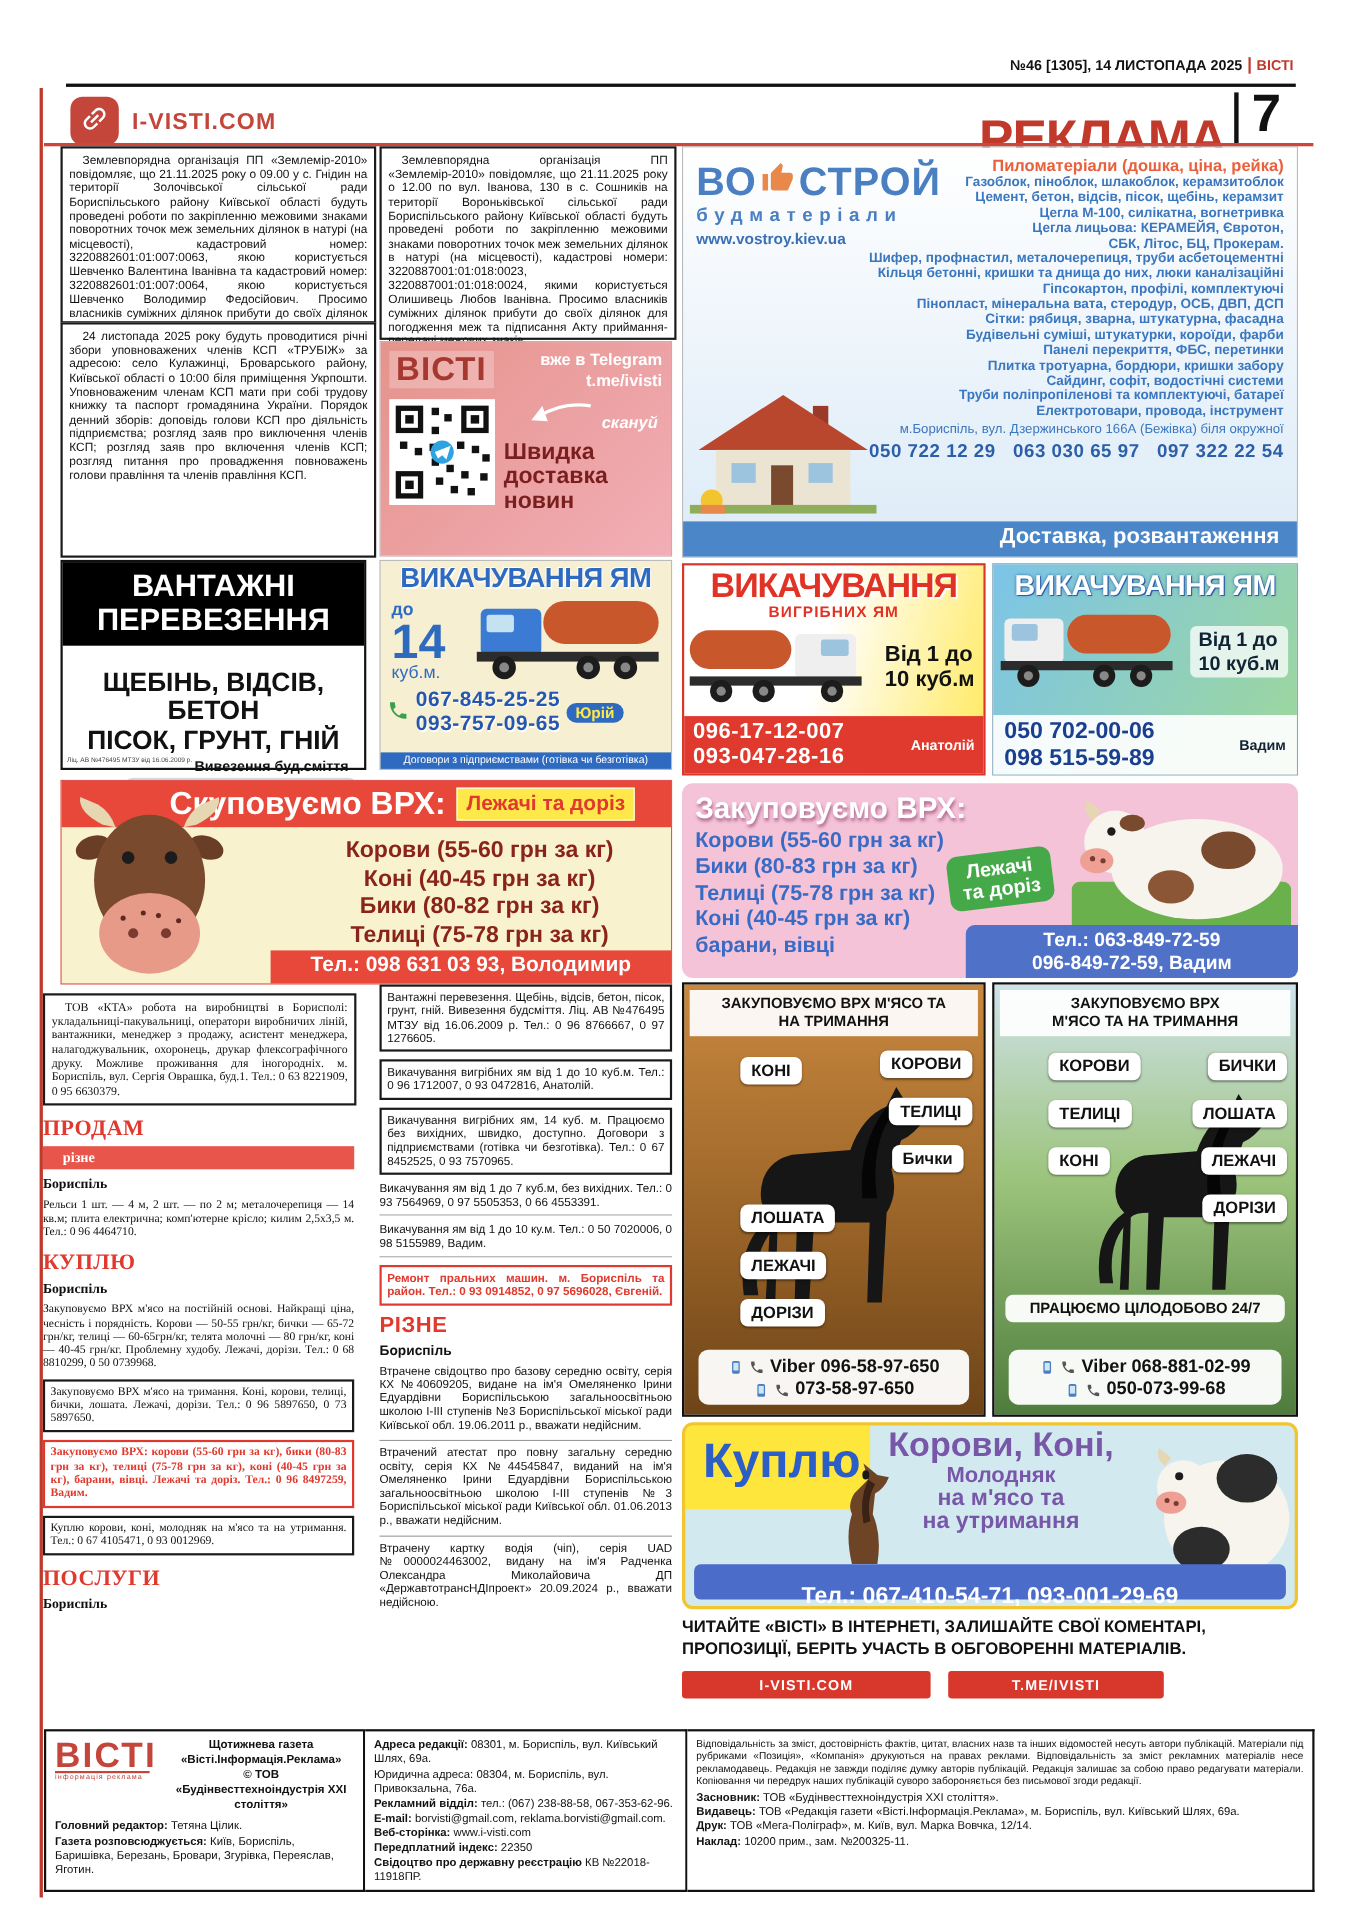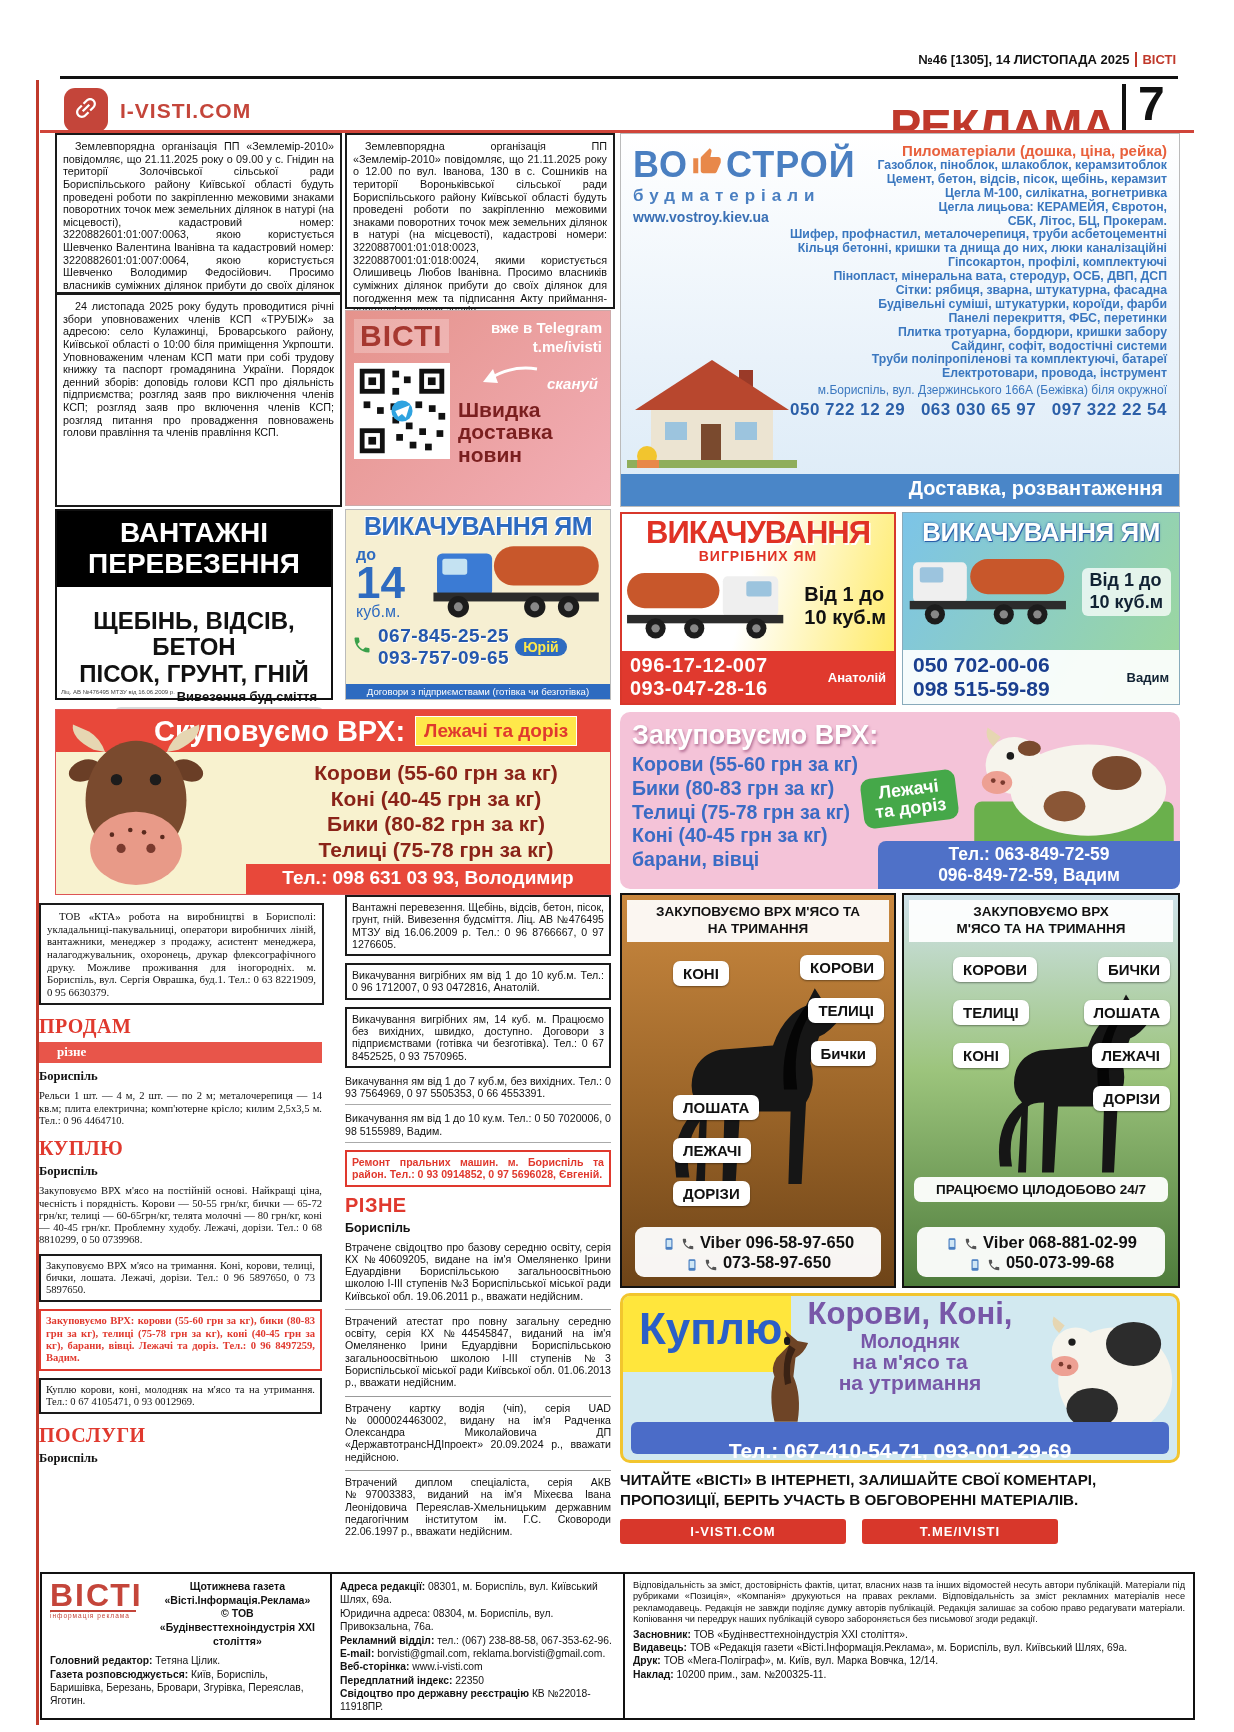--- a/index.html
+++ b/index.html
@@ -485,21 +485,20 @@
     <div class="item nbox" style="padding:4px 5px;">Викачування вигрібних ям від 1 до 10 куб.м. Тел.: 0 96 1712007, 0 93 0472816, Анатолій.</div>
     <div class="item nbox" style="padding:4px 5px;">Викачування вигрібних ям, 14 куб. м. Працюємо без вихідних, швидко, доступно. Договори з підприємствами (готівка чи безготівка). Тел.: 0 67 8452525, 0 93 7570965.</div>
     <div class="item hairline" style="padding-bottom:5px;">Викачування ям від 1 до 7 куб.м, без вихідних. Тел.: 0 93 7564969, 0 97 5505353, 0 66 4553391.</div>
     <div class="item hairline" style="padding-bottom:5px;">Викачування ям від 1 до 10 ку.м. Тел.: 0 50 7020006, 0 98 5155989, Вадим.</div>
     <div class="item rbox">Ремонт пральних машин. м. Бориспіль та район. Тел.: 0 93 0914852, 0 97 5696028, Євгеній.</div>
     <div class="sec-h" style="margin-top:6px;">РІЗНЕ</div>
     <div class="city">Бориспіль</div>
     <div class="item">Втрачене свідоцтво про базову середню освіту, серія КХ №40609205, видане на ім'я Омеляненко Ірини Едуардівни Бориспільською загальноосвітньою школою І-ІІІ ступенів №3 Бориспільської міської ради Київської обл. 19.06.2011 р., вважати недійсним.</div>
     <div class="item" style="border-top:1px solid #999;padding-top:5px;">Втрачений атестат про повну загальну середню освіту, серія КХ №44545847, виданий на ім'я Омеляненко Ірини Едуардівни Бориспільською загальноосвітньою школою І-ІІІ ступенів №3 Бориспільської міської ради Київської обл. 01.06.2013 р., вважати недійсним.</div>
     <div class="item" style="border-top:1px solid #999;padding-top:5px;">Втрачену картку водія (чіп), серія UAD №0000024463002, видану на ім'я Радченка Олександра Миколайовича ДП «ДержавтотрансНДІпроект» 20.09.2024 р., вважати недійсною.</div>
-    <div class="item" style="border-top:1px solid #999;padding-top:5px;">Втрачений диплом спеціаліста, серія АКВ №97003383, виданий на ім'я Міхеєва Івана Леонідовича Переяслав-Хмельницьким державним педагогічним інститутом ім. Г.С. Сковороди 22.06.1997 р., вважати недійсним.</div>
   </div>
 
   <div class="abs horse-ad" id="horse1" style="left:620px;top:893px;width:276px;height:395px;box-sizing:border-box;">
     <div class="abs" style="left:30px;top:60px;">
       <svg viewBox="0 0 100 100" width="220" height="260">
         <path d="M20 95 L22 60 Q16 54 19 44 Q22 36 31 34 L55 32 Q60 18 70 14 L74 6 L79 14 L86 19 Q81 26 76 28 L72 40 Q75 50 70 58 L68 95 L62 95 L63 62 L40 62 L38 95 L32 95 L33 60 Q27 60 25 62 L24 95 Z" fill="#161616"></path>
         <path d="M70 14 Q58 30 60 52 L66 52 Q63 30 73 16 Z" fill="#050505"></path>
         <path d="M22 60 Q8 70 11 92 L17 92 Q14 74 24 64 Z" fill="#161616"></path>
       </svg>
     </div>

